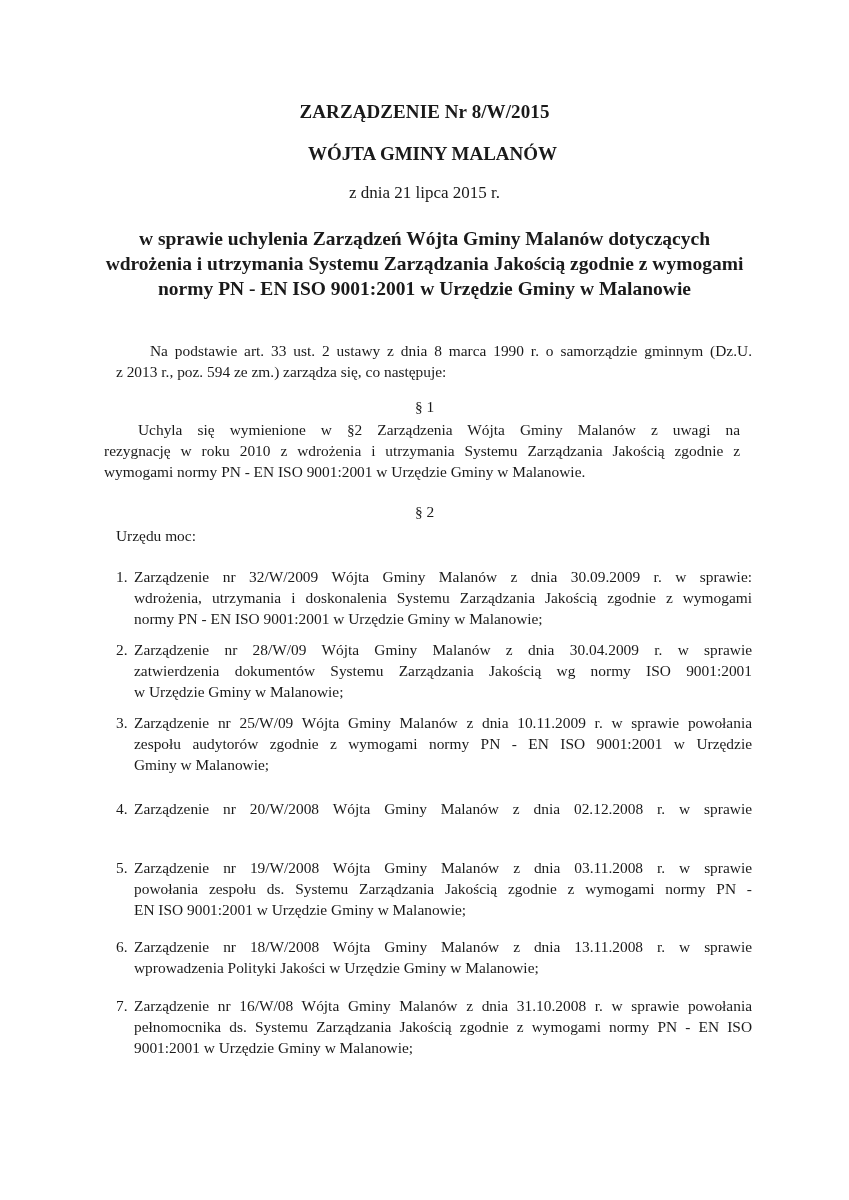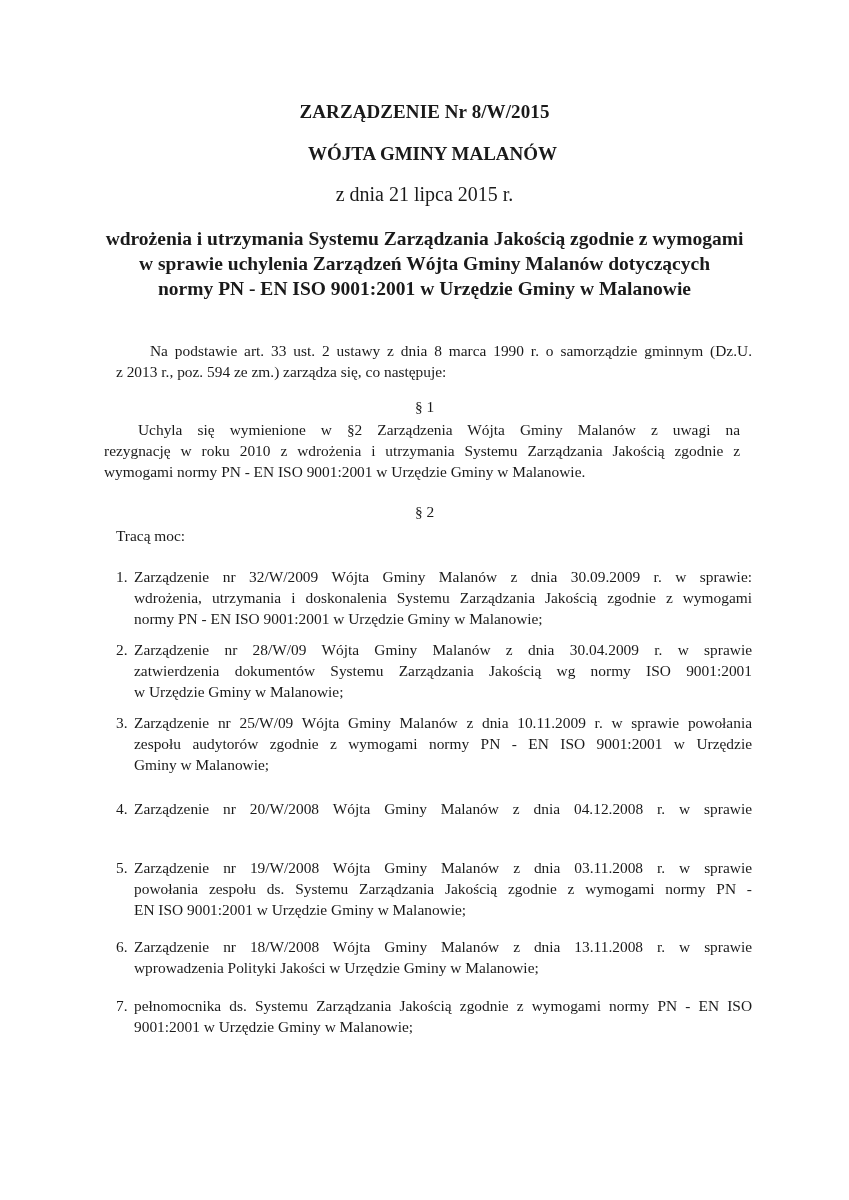--- a/index.html
+++ b/index.html
@@ -13,21 +13,21 @@
   .title1 {
     position: absolute; top: 101px; left: 0; width: 849px; text-align: center;
     font-weight: bold; font-size: 19px; letter-spacing: 0.1px; font-family: Liberation Serif, serif;
   }
   .title2 {
     position: absolute; top: 143px; left: 8px; width: 849px; text-align: center;
     font-weight: bold; font-size: 19px;
   }
   .date {
     position: absolute; top: 183px; left: 0; width: 849px; text-align: center;
-    font-size: 20px;
+    font-size: 17px;
   }
   .subject {
     position: absolute; top: 226px; left: 100px; width: 649px; text-align: center;
     font-weight: bold; font-size: 19.5px; line-height: 25px;
   }
   .subject div { white-space: nowrap; }
   .body-text { font-size: 15.4px; line-height: 21px; }
   .preamble { position: absolute; top: 326px; left: 116px; width: 636px; margin-top: 14px; }
   .preamble .l1 { padding-left: 34px; text-align: justify; text-align-last: justify; }
   .para-sign { position: absolute; left: 0; width: 849px; text-align: center; font-size: 15.4px; }
@@ -45,39 +45,39 @@
 </head>
 <body>
 
 <div class="page">
 
   <div class="title1">ZARZĄDZENIE Nr 8/W/2015</div>
   <div class="title2">WÓJTA GMINY MALANÓW</div>
   <div class="date">z dnia 21 lipca 2015 r.</div>
 
   <div class="subject">
+    <div>w sprawie uchylenia Zarządzeń Wójta Gminy Malanów dotyczących</div>
     <div>wdrożenia i utrzymania Systemu Zarządzania Jakością zgodnie z wymogami</div>
-    <div>w sprawie uchylenia Zarządzeń Wójta Gminy Malanów dotyczących</div>
     <div>normy PN - EN ISO 9001:2001 w Urzędzie Gminy w Malanowie</div>
   </div>
 
   <div class="preamble body-text">
     <div class="l1">Na podstawie art. 33 ust. 2 ustawy z dnia 8 marca 1990 r. o samorządzie gminnym (Dz.U.</div>
     <div>z 2013 r., poz. 594 ze zm.) zarządza się, co następuje:</div>
   </div>
 
   <div class="para-sign p1-sign">§ 1</div>
   <div class="p1-text body-text">
     <div class="jl l1">Uchyla się wymienione w §2 Zarządzenia Wójta Gminy Malanów z uwagi na</div>
     <div class="jl">rezygnację w roku 2010 z wdrożenia i utrzymania  Systemu Zarządzania Jakością zgodnie z</div>
     <div>wymogami normy PN - EN ISO 9001:2001 w Urzędzie Gminy w Malanowie.</div>
   </div>
 
   <div class="para-sign p2-sign">§ 2</div>
-  <div class="traca body-text">Tracą moc:</div>
+  <div class="traca body-text">Urzędu moc:</div>
 
   <div id="list-container">
       <div class="list body-text" style="top: 566px;">
         <span class="num">1.</span>
         <div class="line jl" style="white-space: normal;">Zarządzenie nr 32/W/2009 Wójta Gminy Malanów z dnia 30.09.2009 r. w sprawie:</div>
         <div class="line jl" style="white-space: normal;">wdrożenia, utrzymania i doskonalenia Systemu Zarządzania Jakością zgodnie z wymogami</div>
         <div class="line">normy PN - EN ISO 9001:2001 w Urzędzie Gminy w Malanowie;</div>
       </div>
       <div class="list body-text" style="top: 639px;">
         <span class="num">2.</span>
@@ -86,33 +86,34 @@
         <div class="line">w Urzędzie Gminy w Malanowie;</div>
       </div>
       <div class="list body-text" style="top: 712px;">
         <span class="num">3.</span>
         <div class="line jl" style="white-space: normal;">Zarządzenie nr 25/W/09 Wójta Gminy Malanów z dnia 10.11.2009 r. w sprawie powołania</div>
         <div class="line jl" style="white-space: normal;">zespołu audytorów zgodnie z wymogami normy PN - EN ISO 9001:2001 w Urzędzie</div>
         <div class="line">Gminy w Malanowie;</div>
       </div>
       <div class="list body-text" style="top: 798px;">
         <span class="num">4.</span>
-        <div class="line jl" style="white-space: normal;">Zarządzenie nr 20/W/2008 Wójta Gminy Malanów z dnia 04.12.2008 r. w sprawie</div>
+        <div class="line jl" style="white-space: normal;">Zarządzenie nr 20/W/2008 Wójta Gminy Malanów z dnia 02.12.2008 r. w sprawie</div>
       </div>
       <div class="list body-text" style="top: 857px;">
         <span class="num">5.</span>
         <div class="line jl" style="white-space: normal;">Zarządzenie nr 19/W/2008 Wójta Gminy Malanów z dnia 03.11.2008 r. w sprawie</div>
         <div class="line jl" style="white-space: normal;">powołania zespołu ds. Systemu Zarządzania Jakością zgodnie z wymogami normy PN -</div>
         <div class="line">EN ISO 9001:2001 w Urzędzie Gminy w Malanowie;</div>
       </div>
       <div class="list body-text" style="top: 936px;">
         <span class="num">6.</span>
         <div class="line jl" style="white-space: normal;">Zarządzenie nr 18/W/2008 Wójta Gminy Malanów z dnia 13.11.2008 r. w sprawie</div>
         <div class="line">wprowadzenia Polityki Jakości w Urzędzie Gminy w Malanowie;</div>
       </div>
       <div class="list body-text" style="top: 995px;">
         <span class="num">7.</span>
+        <div class="line jl" style="white-space: normal;">Zarządzenie nr 16/W/08 Wójta Gminy Malanów z dnia 31.10.2008 r. w sprawie powołania</div>
         <div class="line jl" style="white-space: normal;">pełnomocnika ds. Systemu Zarządzania Jakością zgodnie z wymogami normy PN - EN ISO</div>
         <div class="line">9001:2001 w Urzędzie Gminy w Malanowie;</div>
       </div>
     </div>
 
 </div>
 
 </body></html>

